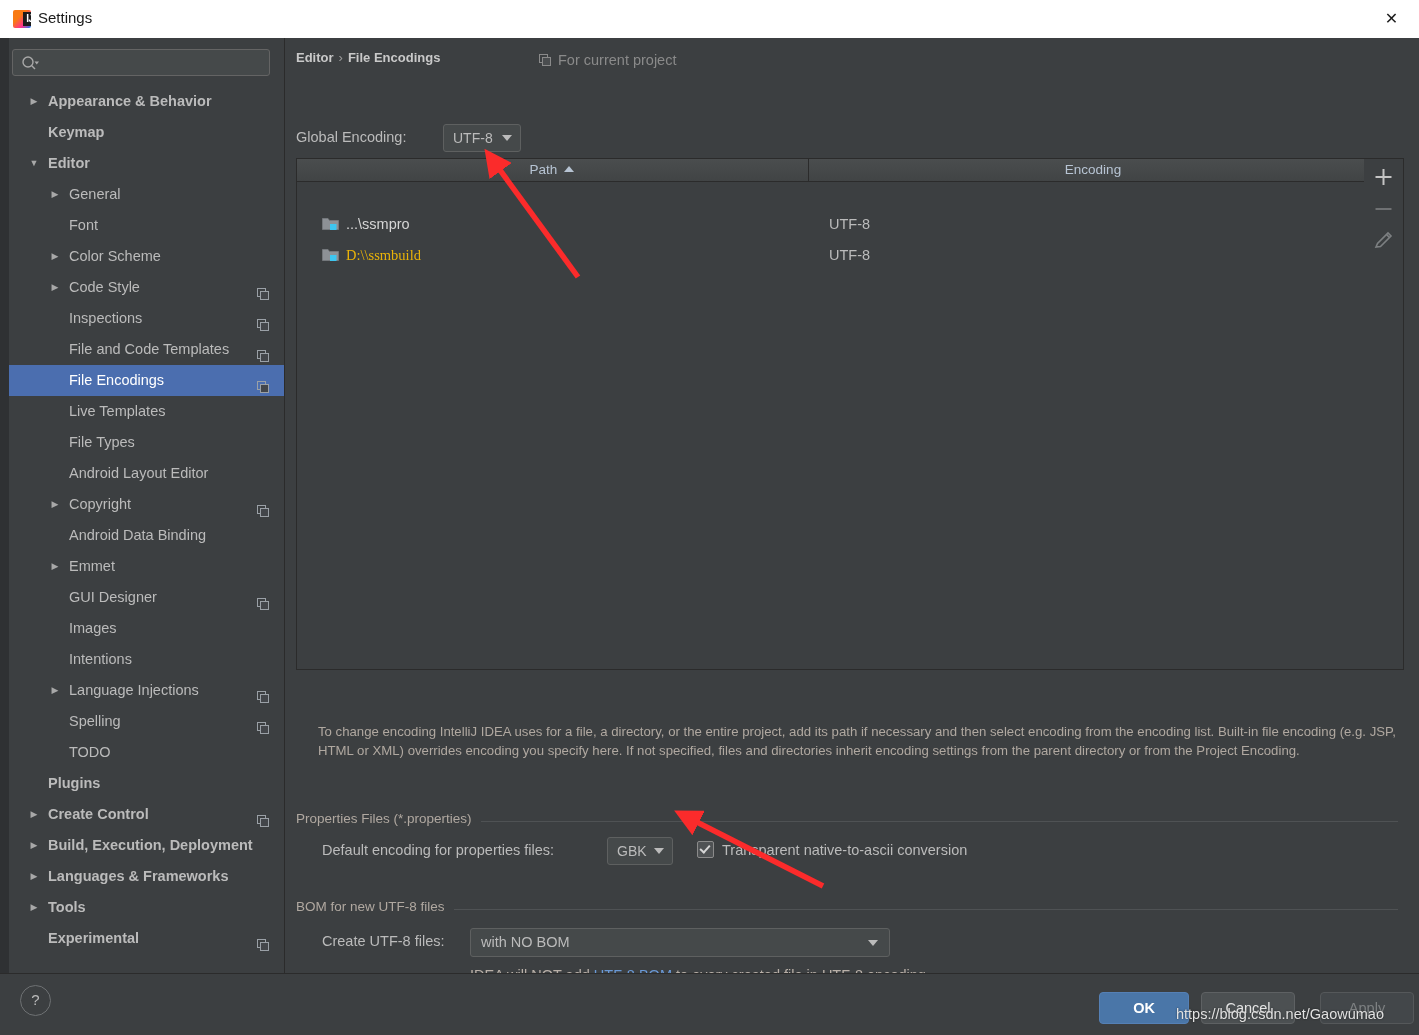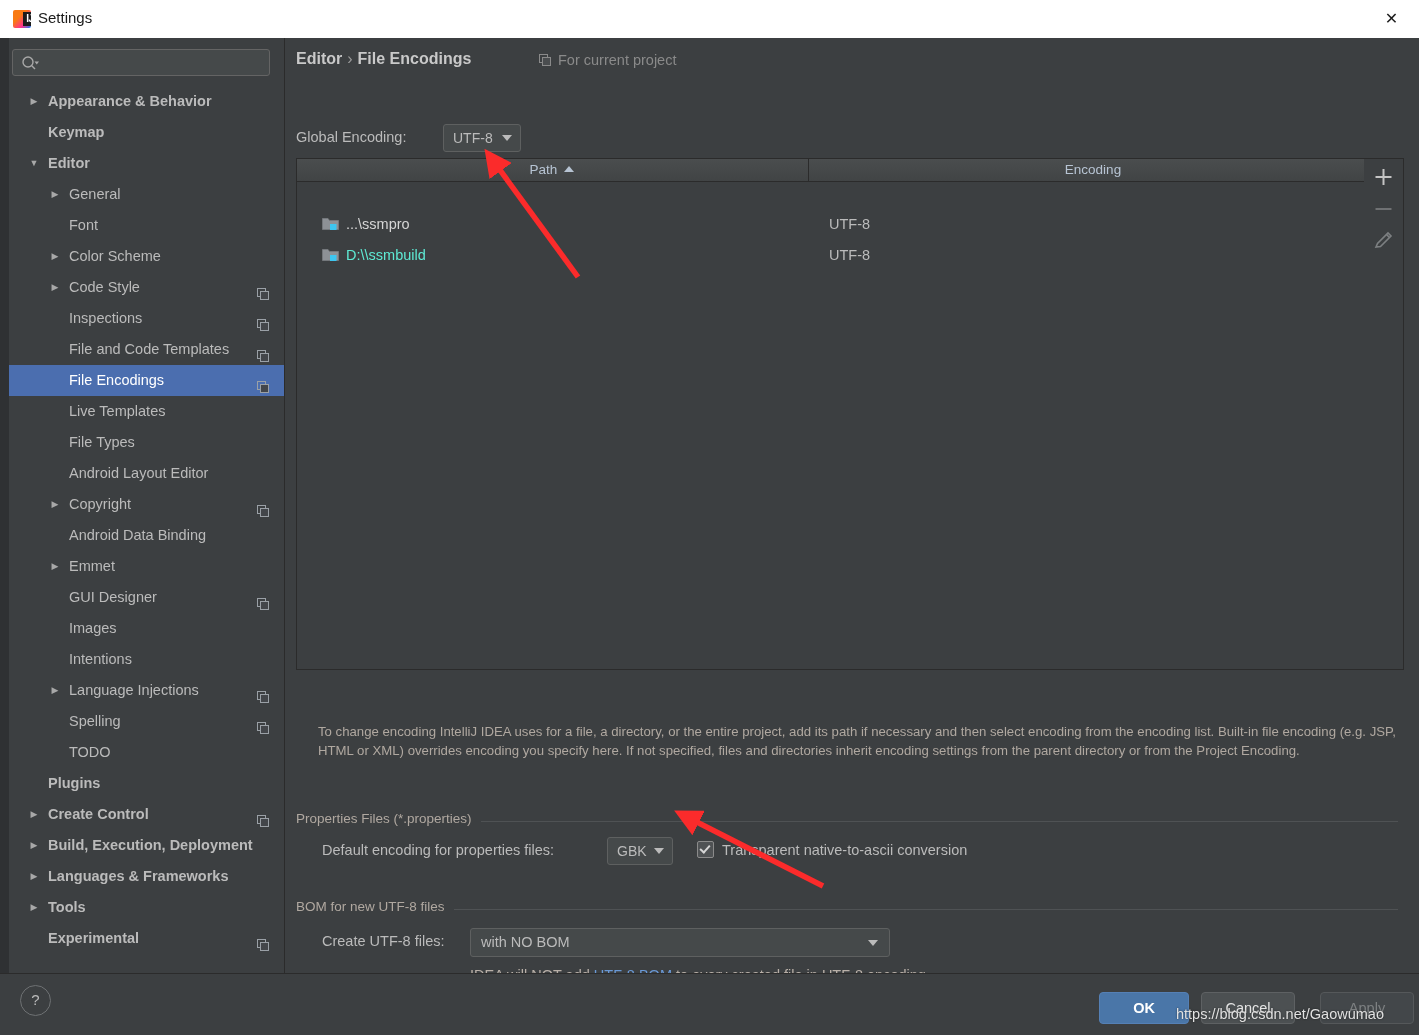--- a/index.html
+++ b/index.html
@@ -158,21 +158,21 @@
     position: absolute;
     left: 285px; top: 38px;
     width: 1134px;
     height: 935px;
     background: #3c3f41;
   }
 
   .breadcrumb {
     position: absolute;
     left: 11px; top: 12px;
-    font-size: 16px;
+    font-size: 13px;
     color: #c9c9c9;
     font-weight: bold;
     white-space: nowrap;
   }
   .breadcrumb .sep {
     color: #9a9a9a;
     font-weight: normal;
     margin: 0 5px;
   }
   .for-project {
@@ -709,21 +709,21 @@
                 <rect x="8" y="8" width="6.5" height="6" fill="#3ec6f0"></rect>
               </svg></span>
             <span class="path-text" style="color: rgb(214, 214, 214);">...\ssmpro</span>
             <span class="enc-text">UTF-8</span>
           </div>
           <div class="trow" style="top: 53px;">
             <span class="folder-icon"><svg width="17" height="15" viewBox="0 0 17 15">
                 <path d="M0.5 2.5 H6 L7.5 4.5 H16.5 V13.5 H0.5 Z" fill="#8d9196" stroke="#74787c"></path>
                 <rect x="8" y="8" width="6.5" height="6" fill="#3ec6f0"></rect>
               </svg></span>
-            <span class="path-text" style="color: #5eead4;">D:\\ssmbuild</span>
+            <span class="path-text" style="color: #eab308; font-family: Liberation Serif, serif;">D:\\ssmbuild</span>
             <span class="enc-text">UTF-8</span>
           </div>
         </div>
     </div>
 
     <div class="tbl-toolbar">
       <div class="tb-btn tb-plus">
         <svg width="39" height="32" viewBox="0 0 39 32">
           <line x1="19.5" y1="8" x2="19.5" y2="24" stroke="#c4c4c4" stroke-width="2"></line>
           <line x1="11.5" y1="16" x2="27.5" y2="16" stroke="#c4c4c4" stroke-width="2"></line>

